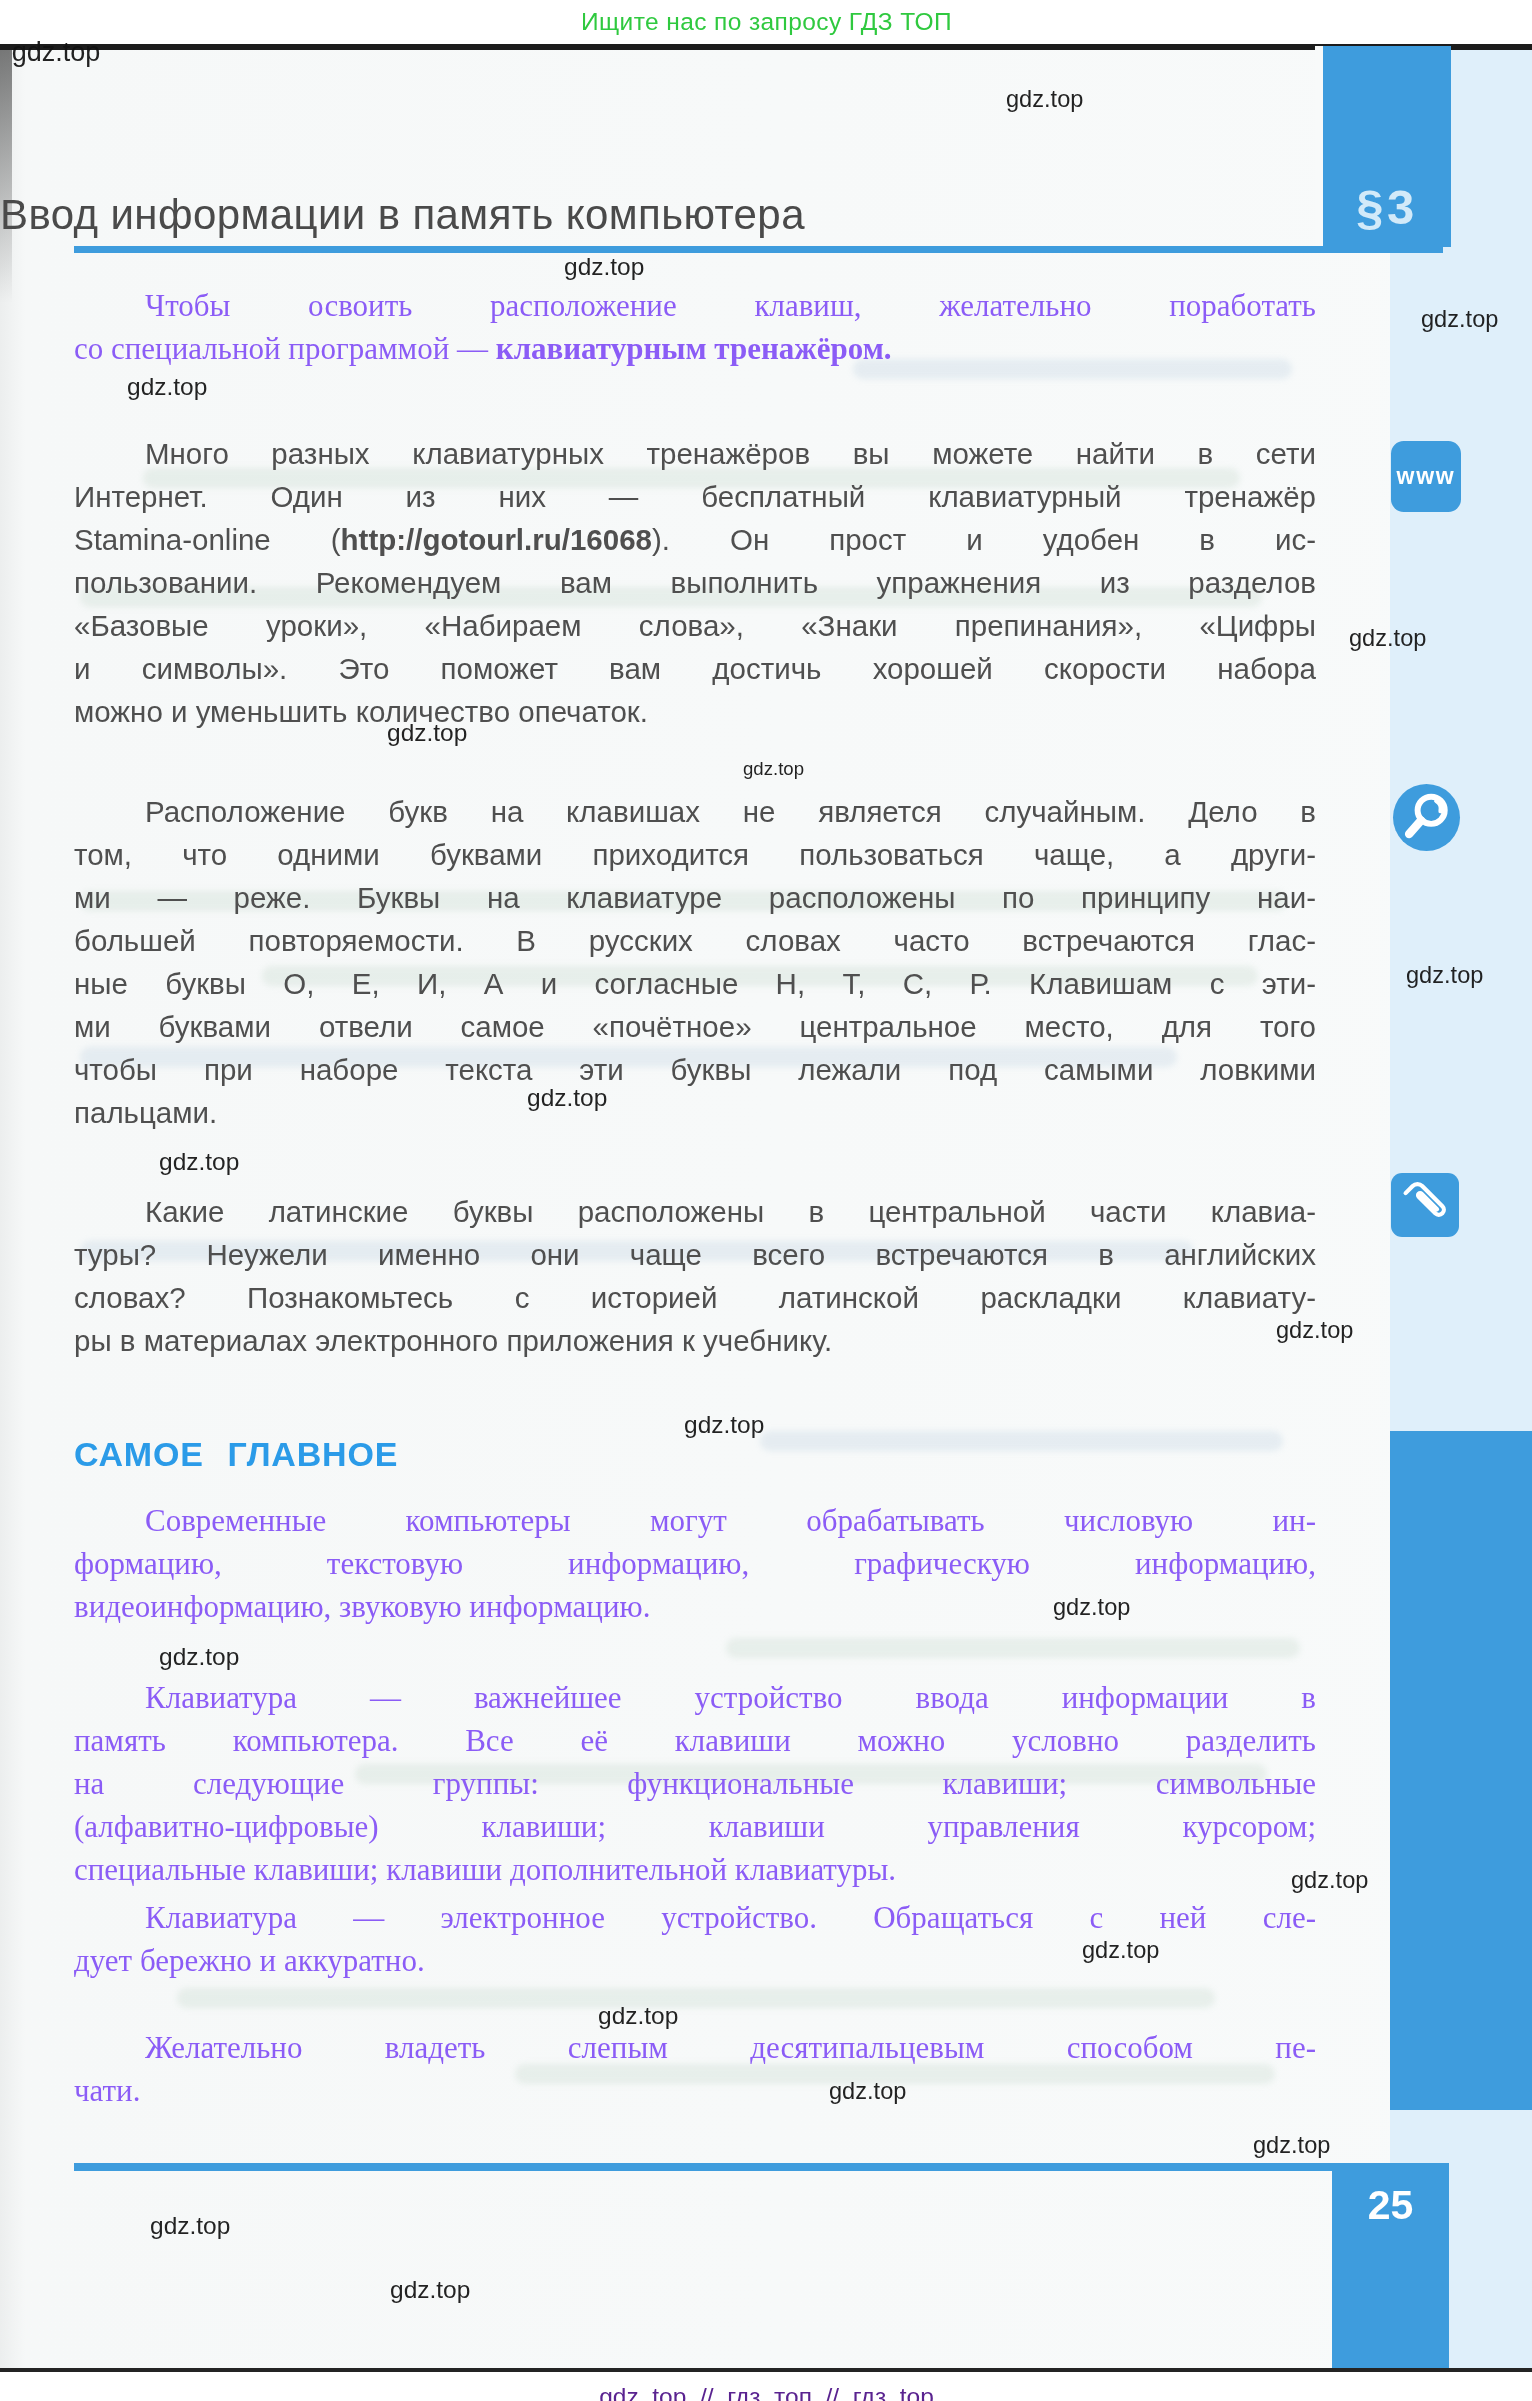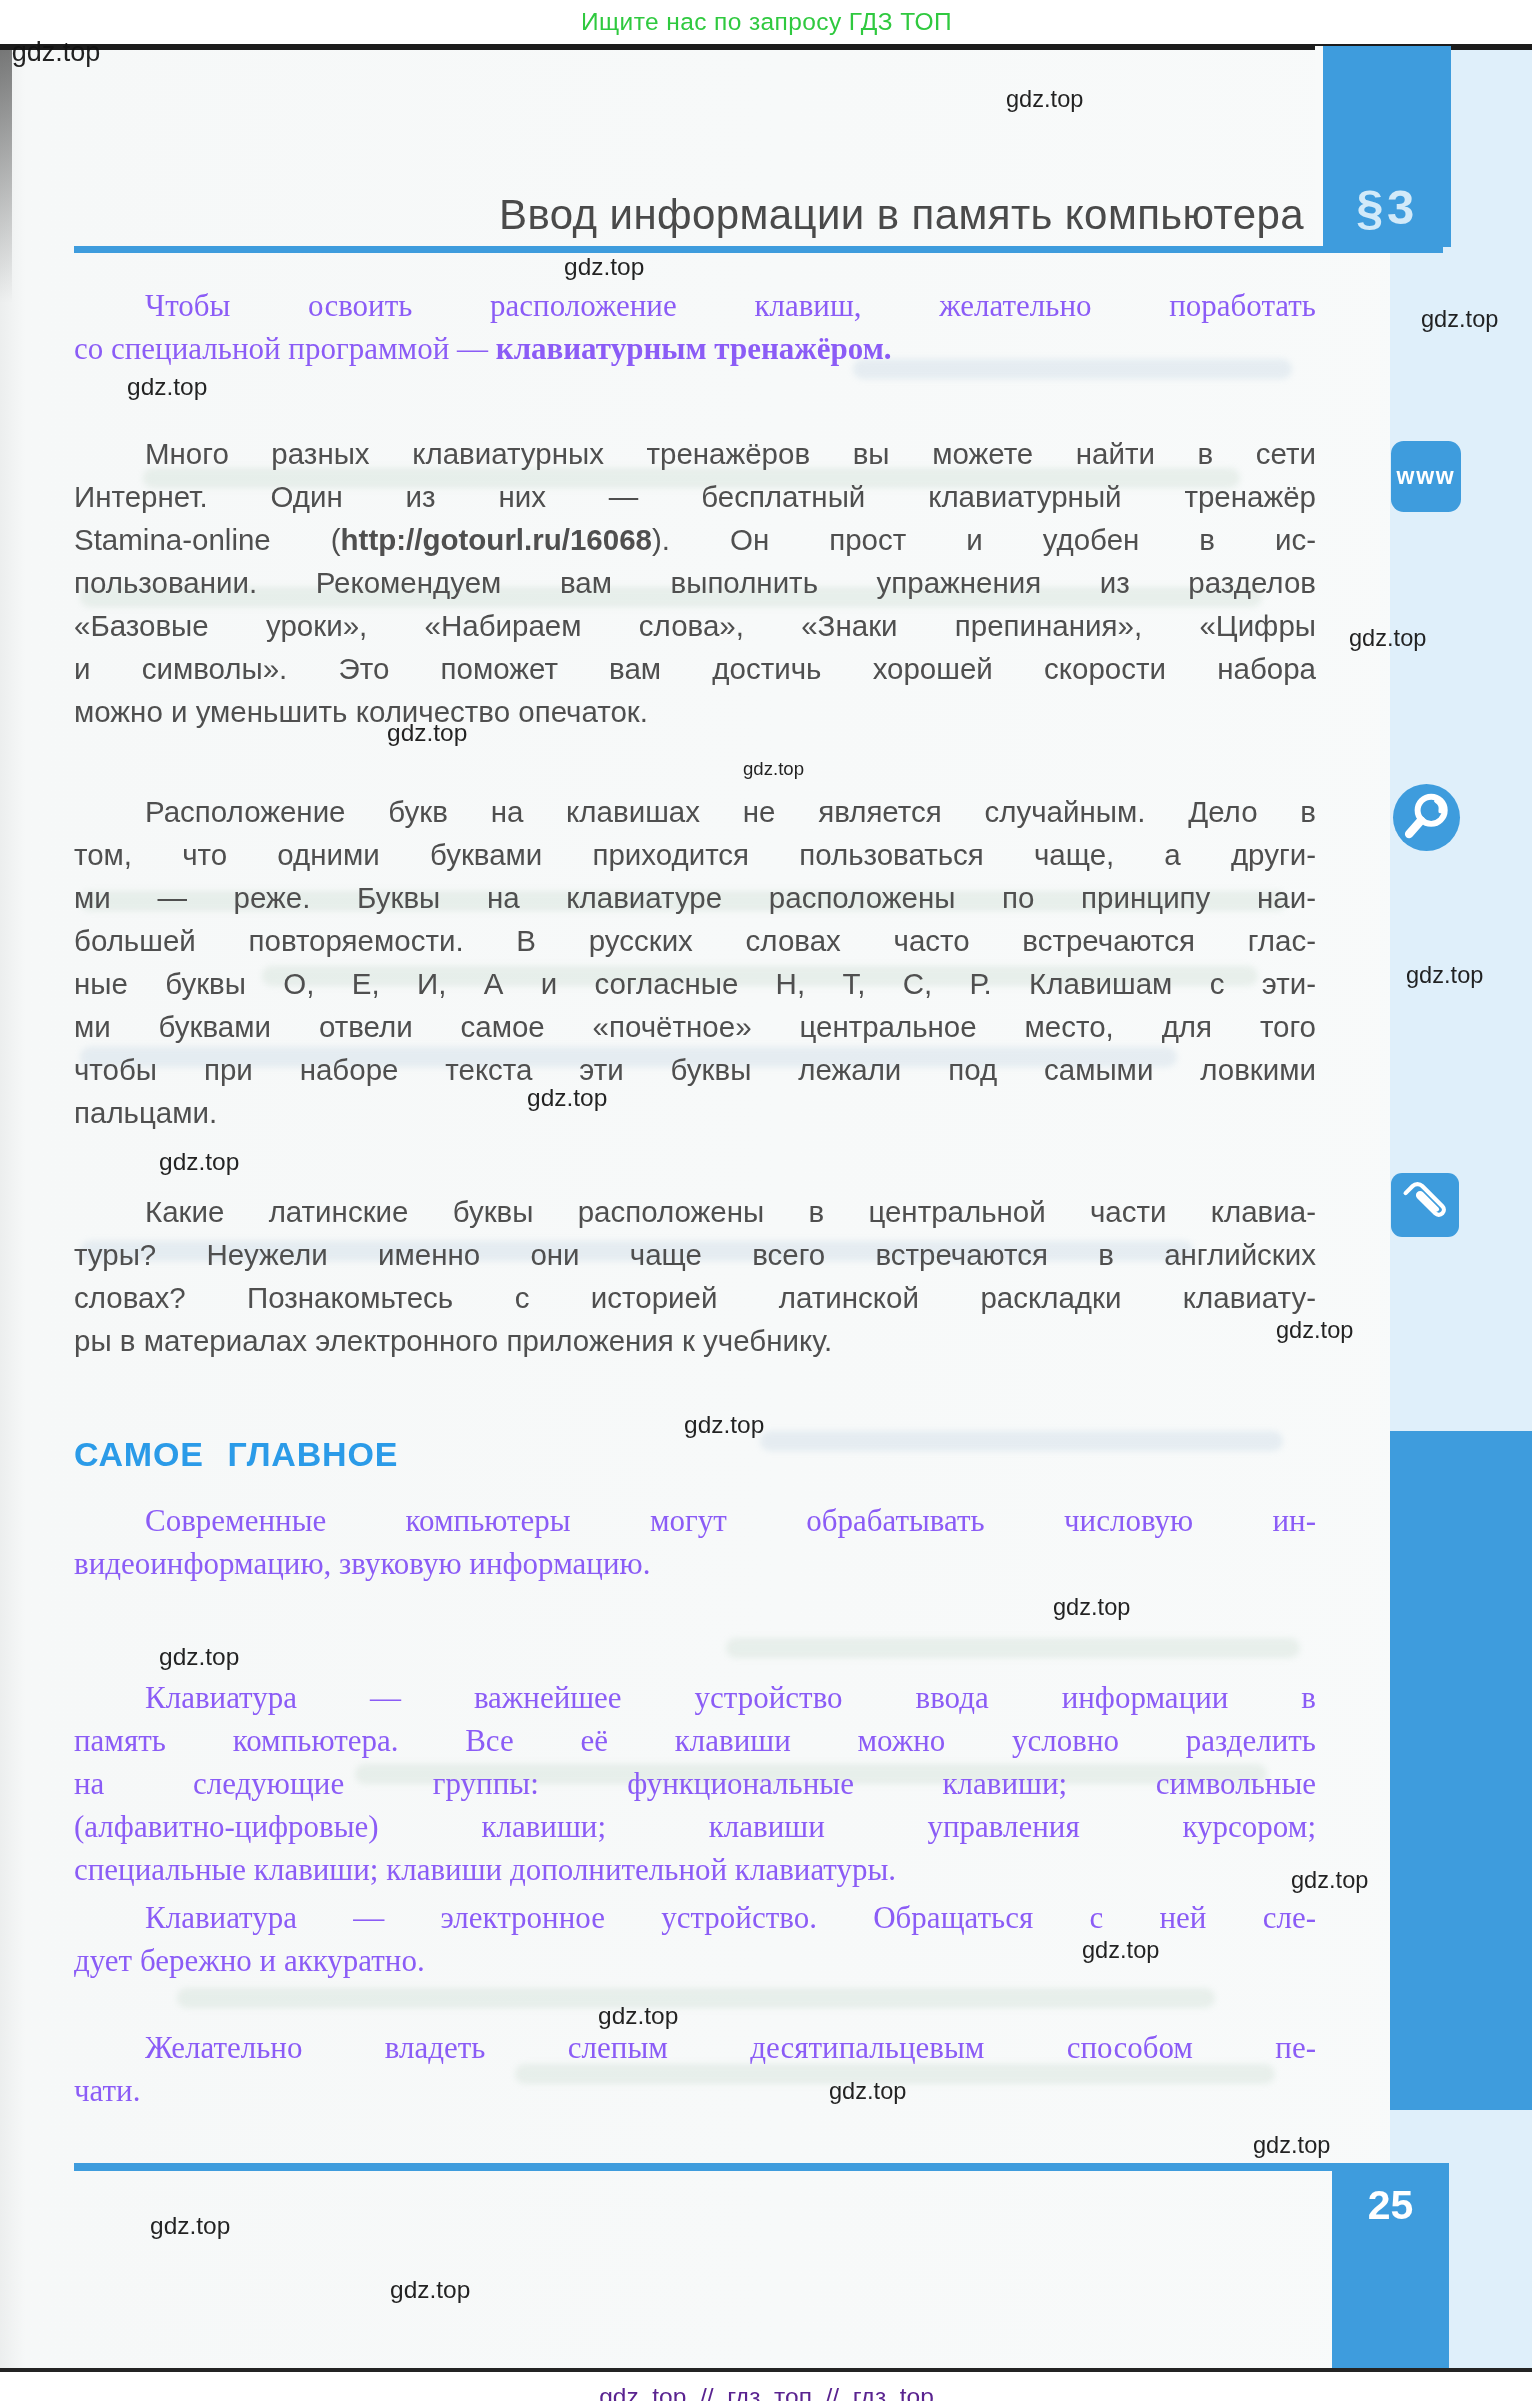--- a/index.html
+++ b/index.html
@@ -24,21 +24,21 @@
   #section-box{position:absolute;left:1315px;top:46px;width:128px;height:201px;background:var(--accent);
                border-left:8.4px solid #f8fafa;display:flex;align-items:flex-end;justify-content:center;}
   #section-box .sec{color:#d2eaf9;font-size:49px;font-weight:bold;letter-spacing:3.4px;line-height:1;
                     margin-bottom:15px;}
   #big-blue-rect{position:absolute;left:1390px;top:1431px;width:143px;height:679px;background:var(--accent);}
   #page-number-box{position:absolute;left:1332px;top:2163px;width:117px;height:223px;background:var(--accent);}
   #page-number-box .num{position:absolute;left:0;top:18.6px;width:100%;text-align:center;
                         color:#fff;font-size:41px;font-weight:bold;}
 
   
-  #page-title{position:absolute;left:0;top:192px;width:1304px;text-align:right;
+  #page-title{position:absolute;left:0;top:192px;width:1304px;text-align:left;
               color:#4a4a4a;font-size:42px;line-height:1.1;letter-spacing:0.4px;}
   #header-line{position:absolute;left:74px;top:246px;width:1369px;height:6.8px;background:var(--accent);}
   #bottom-line{position:absolute;left:74px;top:2163px;width:1258px;height:8.4px;background:var(--accent);}
 
   
   .para{position:absolute;left:74px;width:1242px;color:#8b5cf6;}
   .para.serif{font-family:"Liberation Serif","DejaVu Serif",serif;font-size:31px;}
   .para.sans{font-family:"Liberation Sans","DejaVu Sans",sans-serif;font-size:29.5px;color:#4f4f4f;}
   .para .line{height:43px;line-height:43px;text-align:justify;text-align-last:justify;white-space:nowrap;}
   .para .line.last{text-align-last:left;}
@@ -130,20 +130,21 @@
         <div class="line last"><span>пальцами.</span></div>
       </div>
       <div class="para sans" style="top: 1190px;">
         <div class="line first"><span>Какие латинские буквы расположены в центральной части клавиа-</span></div>
         <div class="line"><span>туры? Неужели именно они чаще всего встречаются в английских</span></div>
         <div class="line"><span>словах? Познакомьтесь с историей латинской раскладки клавиату-</span></div>
         <div class="line last"><span>ры в материалах электронного приложения к учебнику.</span></div>
       </div>
       <div class="para serif" style="top: 1499px;">
         <div class="line first"><span>Современные компьютеры могут обрабатывать числовую ин-</span></div>
+        <div class="line"><span>формацию, текстовую информацию, графическую информацию,</span></div>
         <div class="line last"><span>видеоинформацию, звуковую информацию.</span></div>
       </div>
       <div class="para serif" style="top: 1676px;">
         <div class="line first"><span>Клавиатура — важнейшее устройство ввода информации в</span></div>
         <div class="line"><span>память компьютера. Все её клавиши можно условно разделить</span></div>
         <div class="line"><span>на следующие группы: функциональные клавиши; символьные</span></div>
         <div class="line"><span>(алфавитно-цифровые) клавиши; клавиши управления курсором;</span></div>
         <div class="line last"><span>специальные клавиши; клавиши дополнительной клавиатуры.</span></div>
       </div>
       <div class="para serif" style="top: 1896px;">

